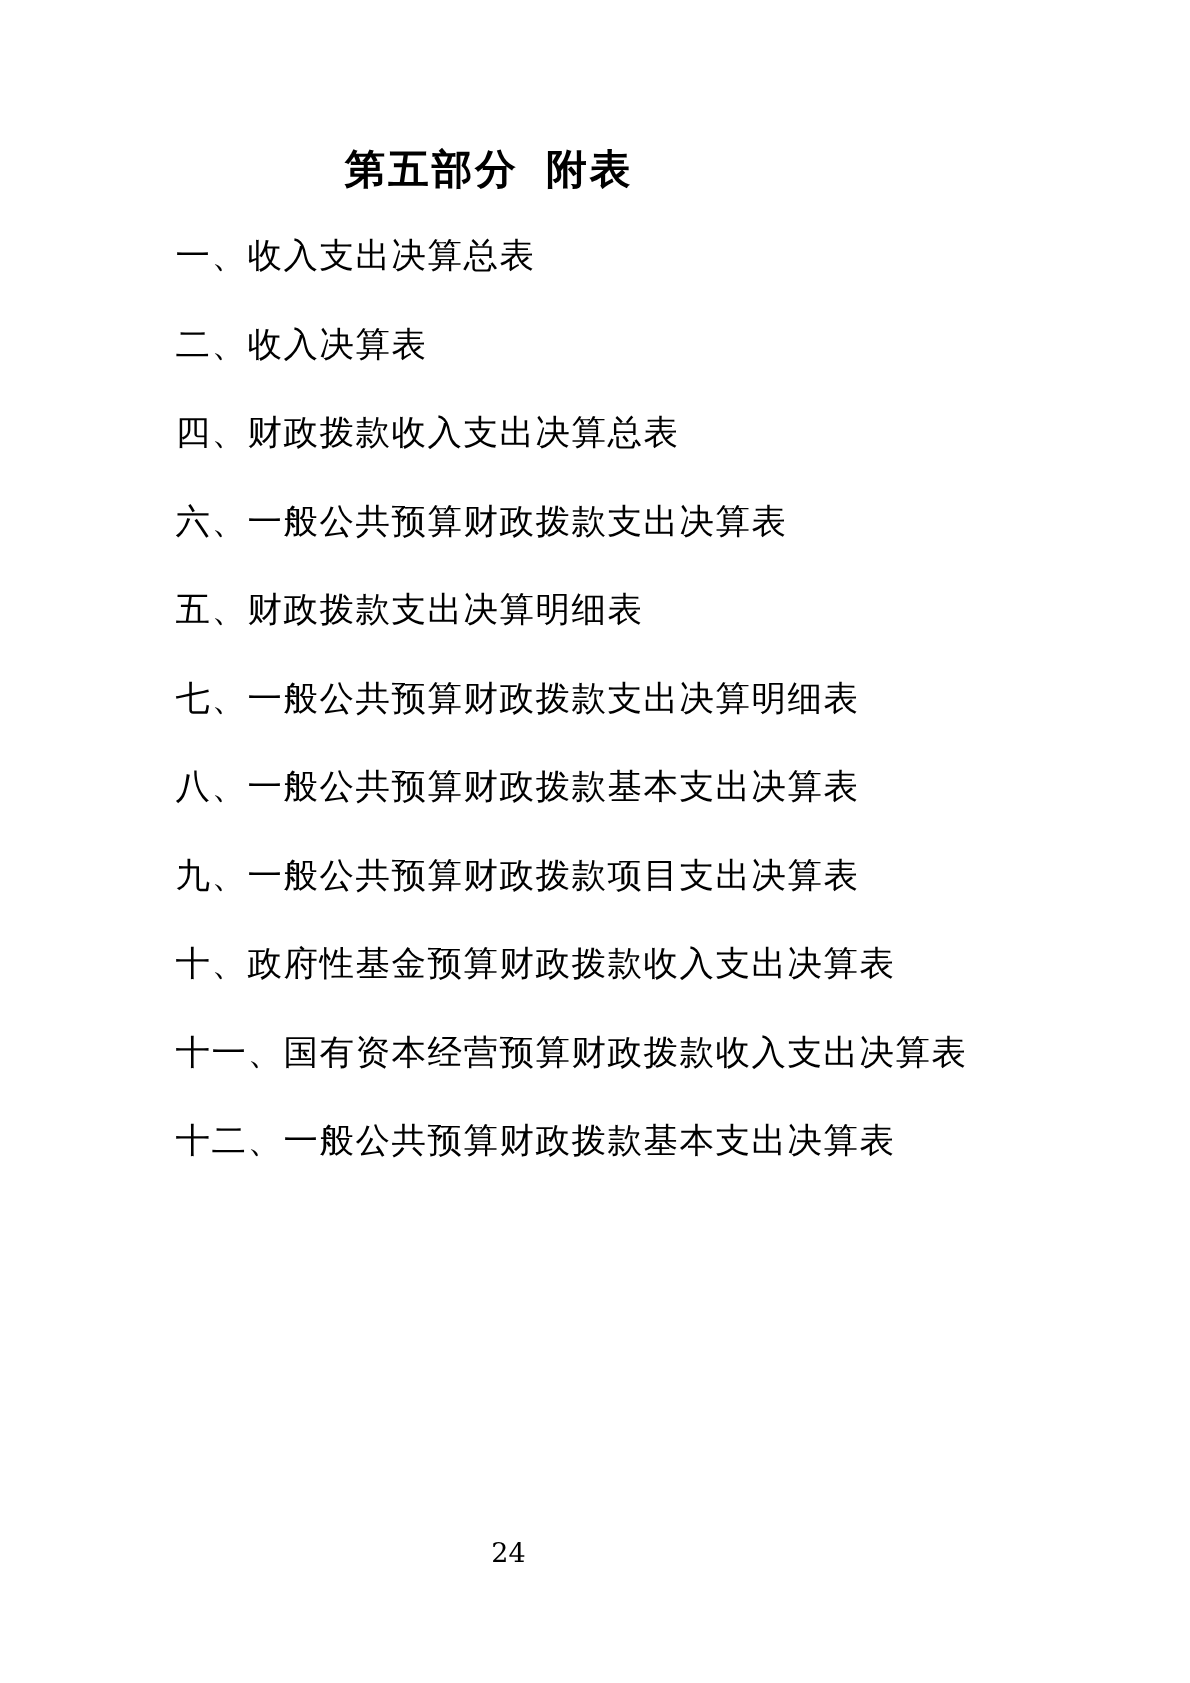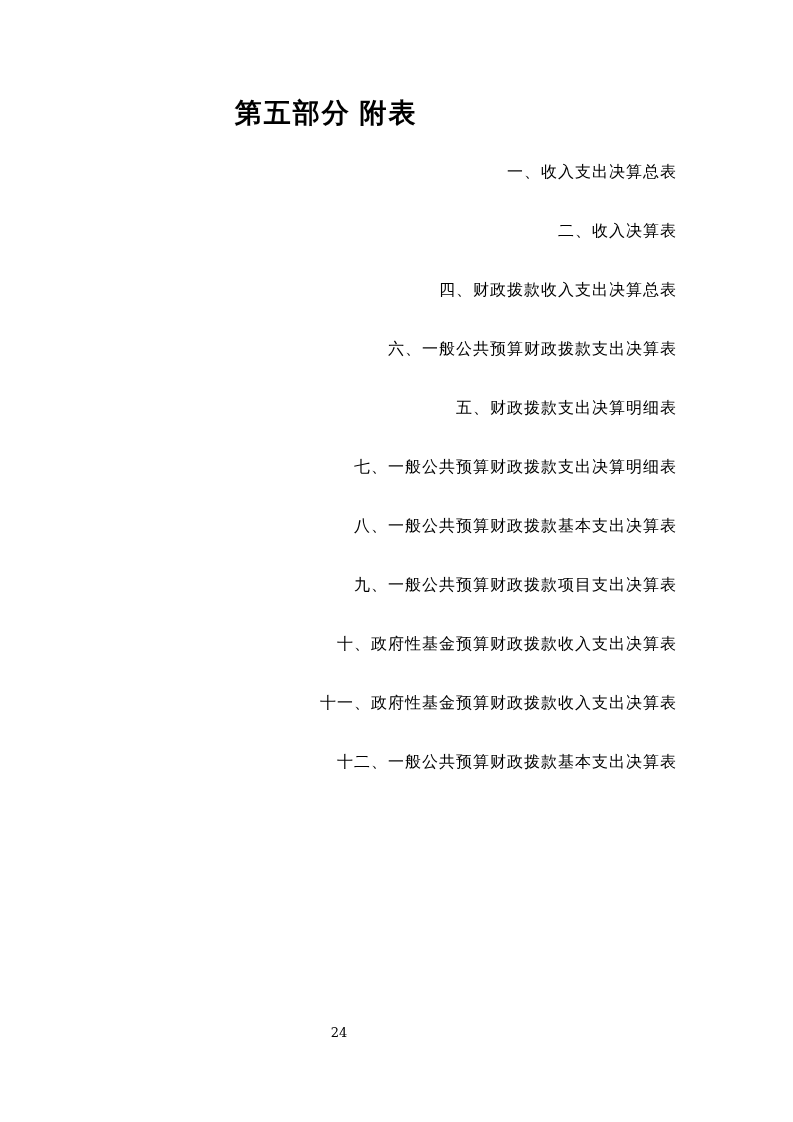--- a/index.html
+++ b/index.html
@@ -22,63 +22,62 @@
   }
   .doc-title {
     position: absolute;
     top: 95px;
     left: 0;
     width: 652px;
     text-align: center;
     font-size: 27px;
     font-weight: bold;
     letter-spacing: 2px;
-    font-family: Liberation Serif, serif;
+    font-family: Liberation Mono, monospace;
   }
   .toc {
     position: absolute;
     top: 158px;
     left: 117px;
     width: 560px;
   }
   .toc-item {
-    font-size: 16px;
+    font-size: 23px;
     line-height: 28px;
     margin-bottom: 31px;
     letter-spacing: 1px;
     white-space: nowrap;
-    font-family: Liberation Serif, serif;
-    text-align: right;
+    font-family: Liberation Mono, monospace;
   }
   .page-number {
     position: absolute;
     top: 1025px;
     left: 0;
     width: 678px;
     text-align: center;
-    font-size: 13px;
+    font-size: 18px;
     font-family: "DejaVu Serif", "Liberation Serif", serif;
   }
 </style>
 </head>
 <body>
 
 <div class="page">
 
   <div class="doc-title">第五部分  附表</div>
 
   <div class="toc">
     <div class="toc-item">一、收入支出决算总表</div>
     <div class="toc-item">二、收入决算表</div>
     <div class="toc-item">四、财政拨款收入支出决算总表</div>
     <div class="toc-item">六、一般公共预算财政拨款支出决算表</div>
     <div class="toc-item">五、财政拨款支出决算明细表</div>
     <div class="toc-item">七、一般公共预算财政拨款支出决算明细表</div>
     <div class="toc-item">八、一般公共预算财政拨款基本支出决算表</div>
     <div class="toc-item">九、一般公共预算财政拨款项目支出决算表</div>
     <div class="toc-item">十、政府性基金预算财政拨款收入支出决算表</div>
-    <div class="toc-item">十一、政府性基金预算财政拨款收入支出决算表</div>
+    <div class="toc-item">十一、国有资本经营预算财政拨款收入支出决算表</div>
     <div class="toc-item">十二、一般公共预算财政拨款基本支出决算表</div>
   </div>
 
   <div class="page-number">24</div>
 
 </div>
 
 </body></html>

